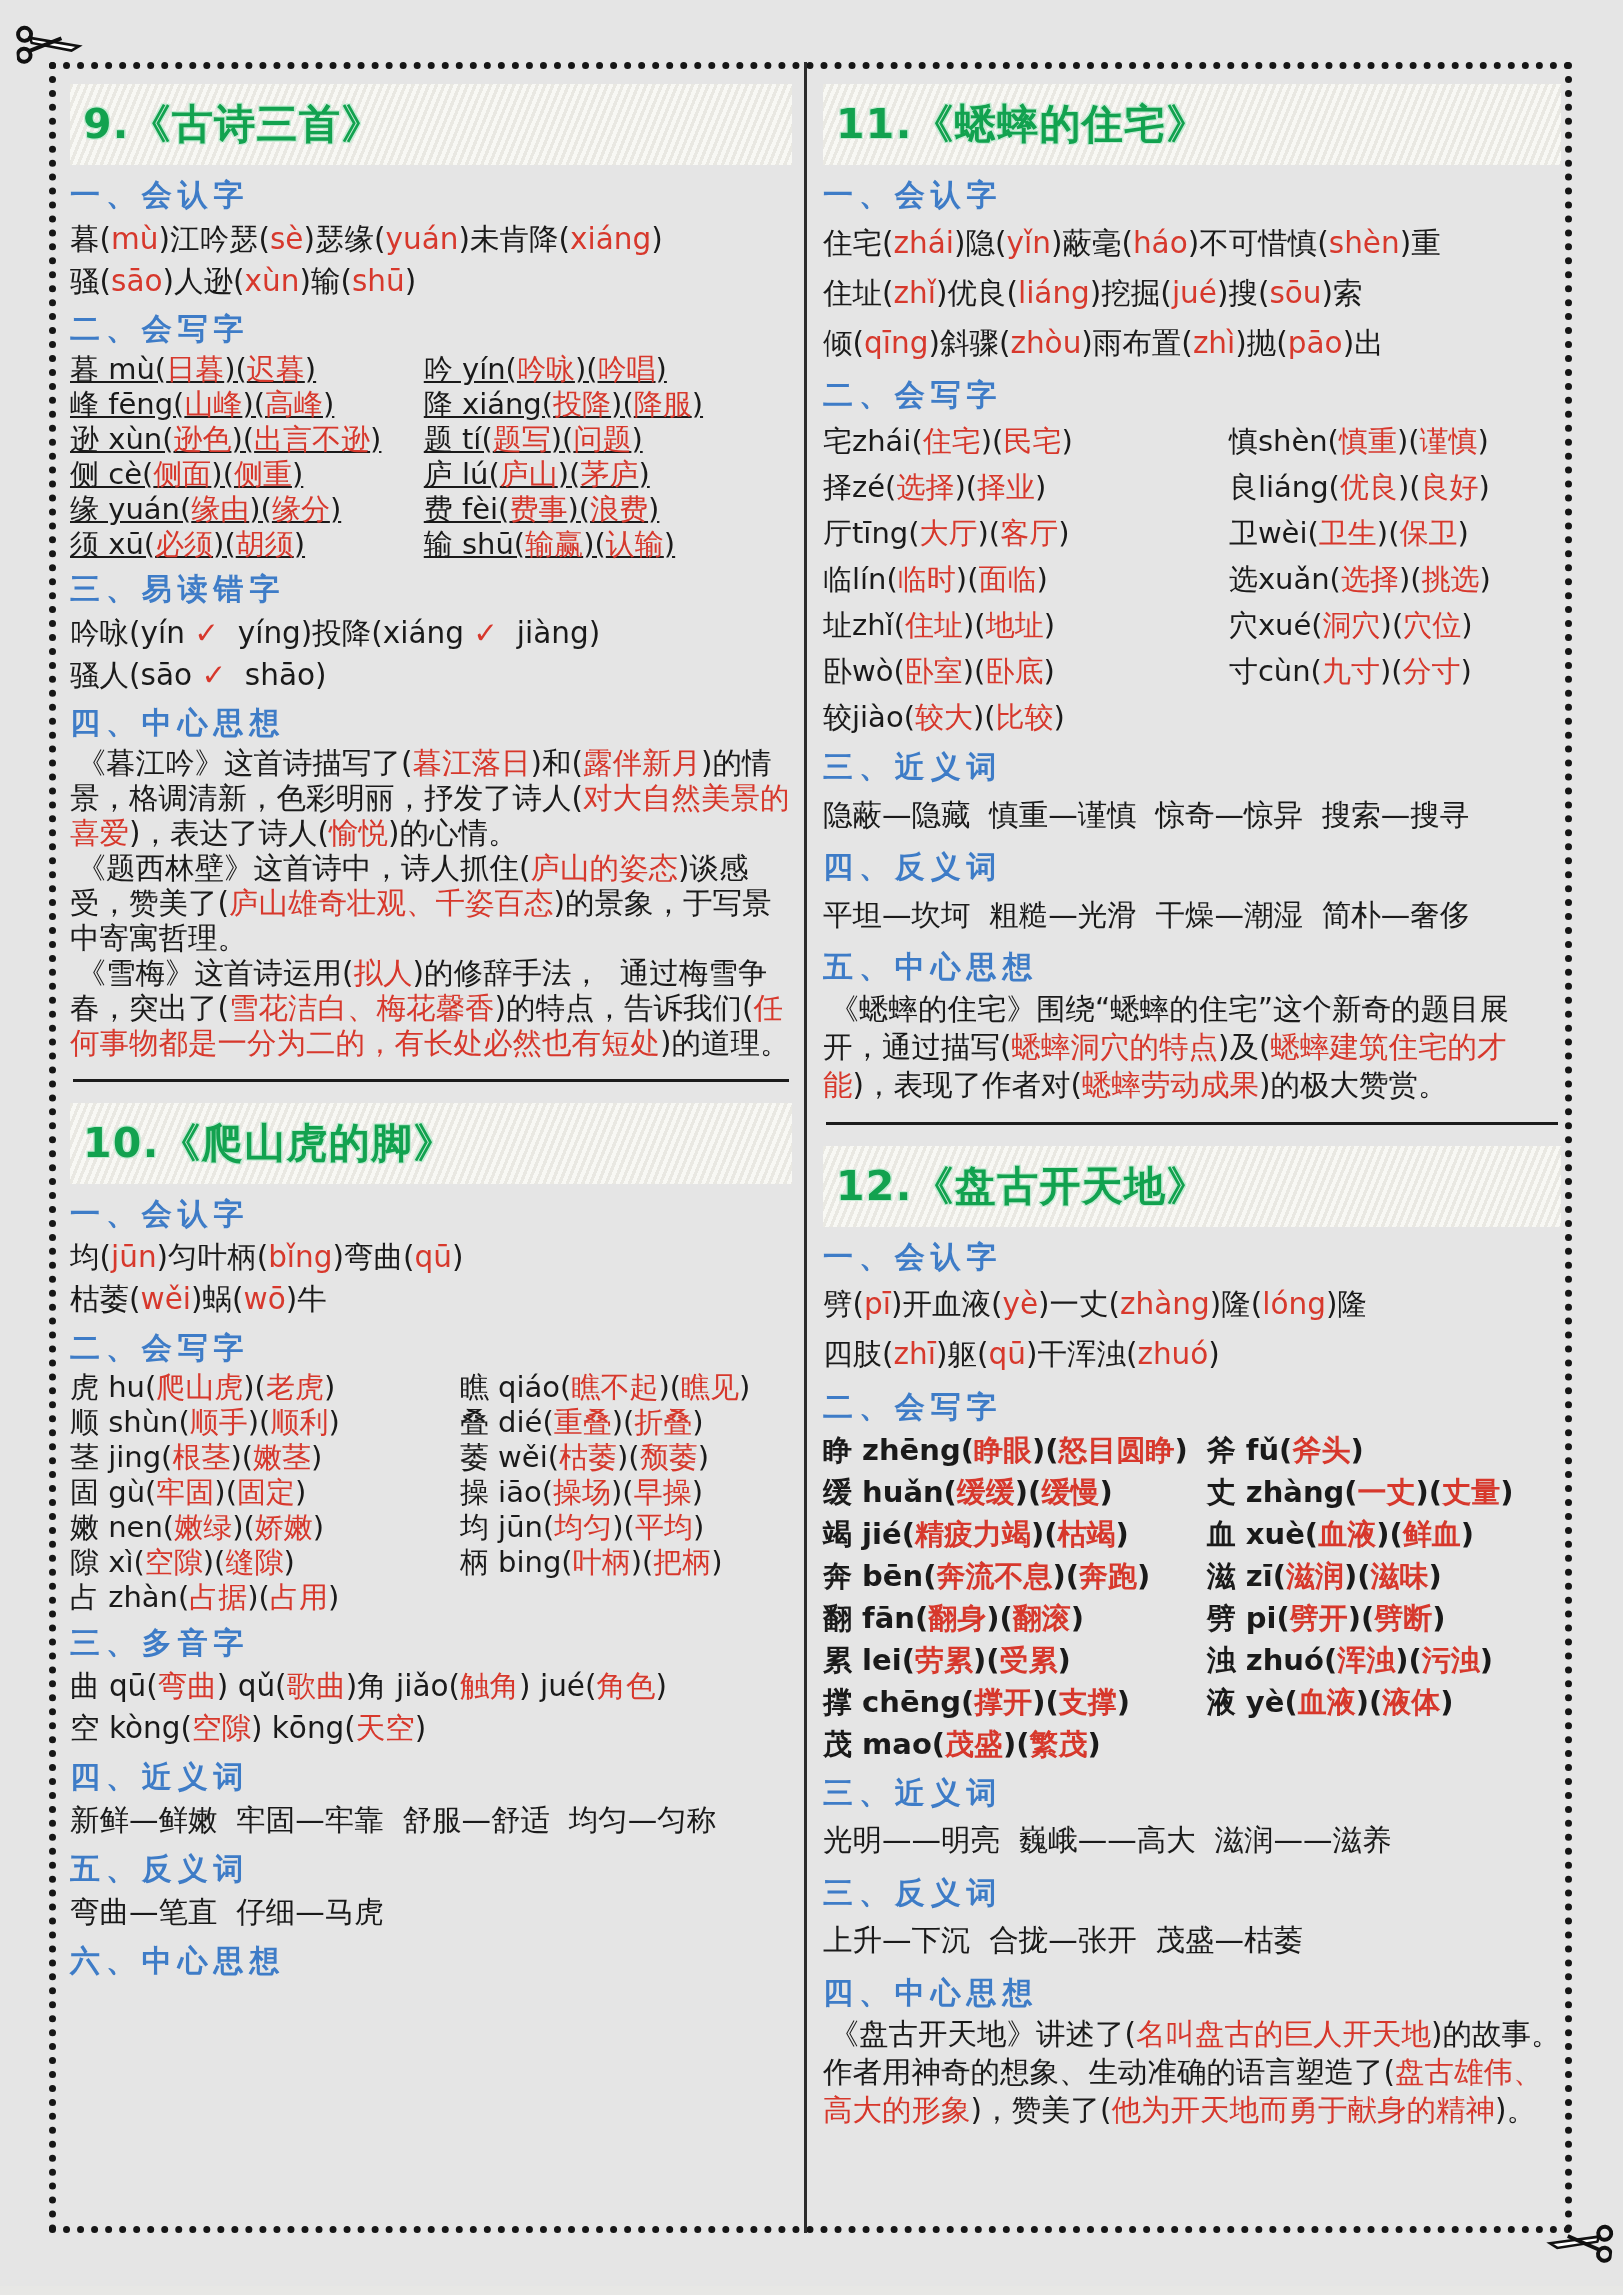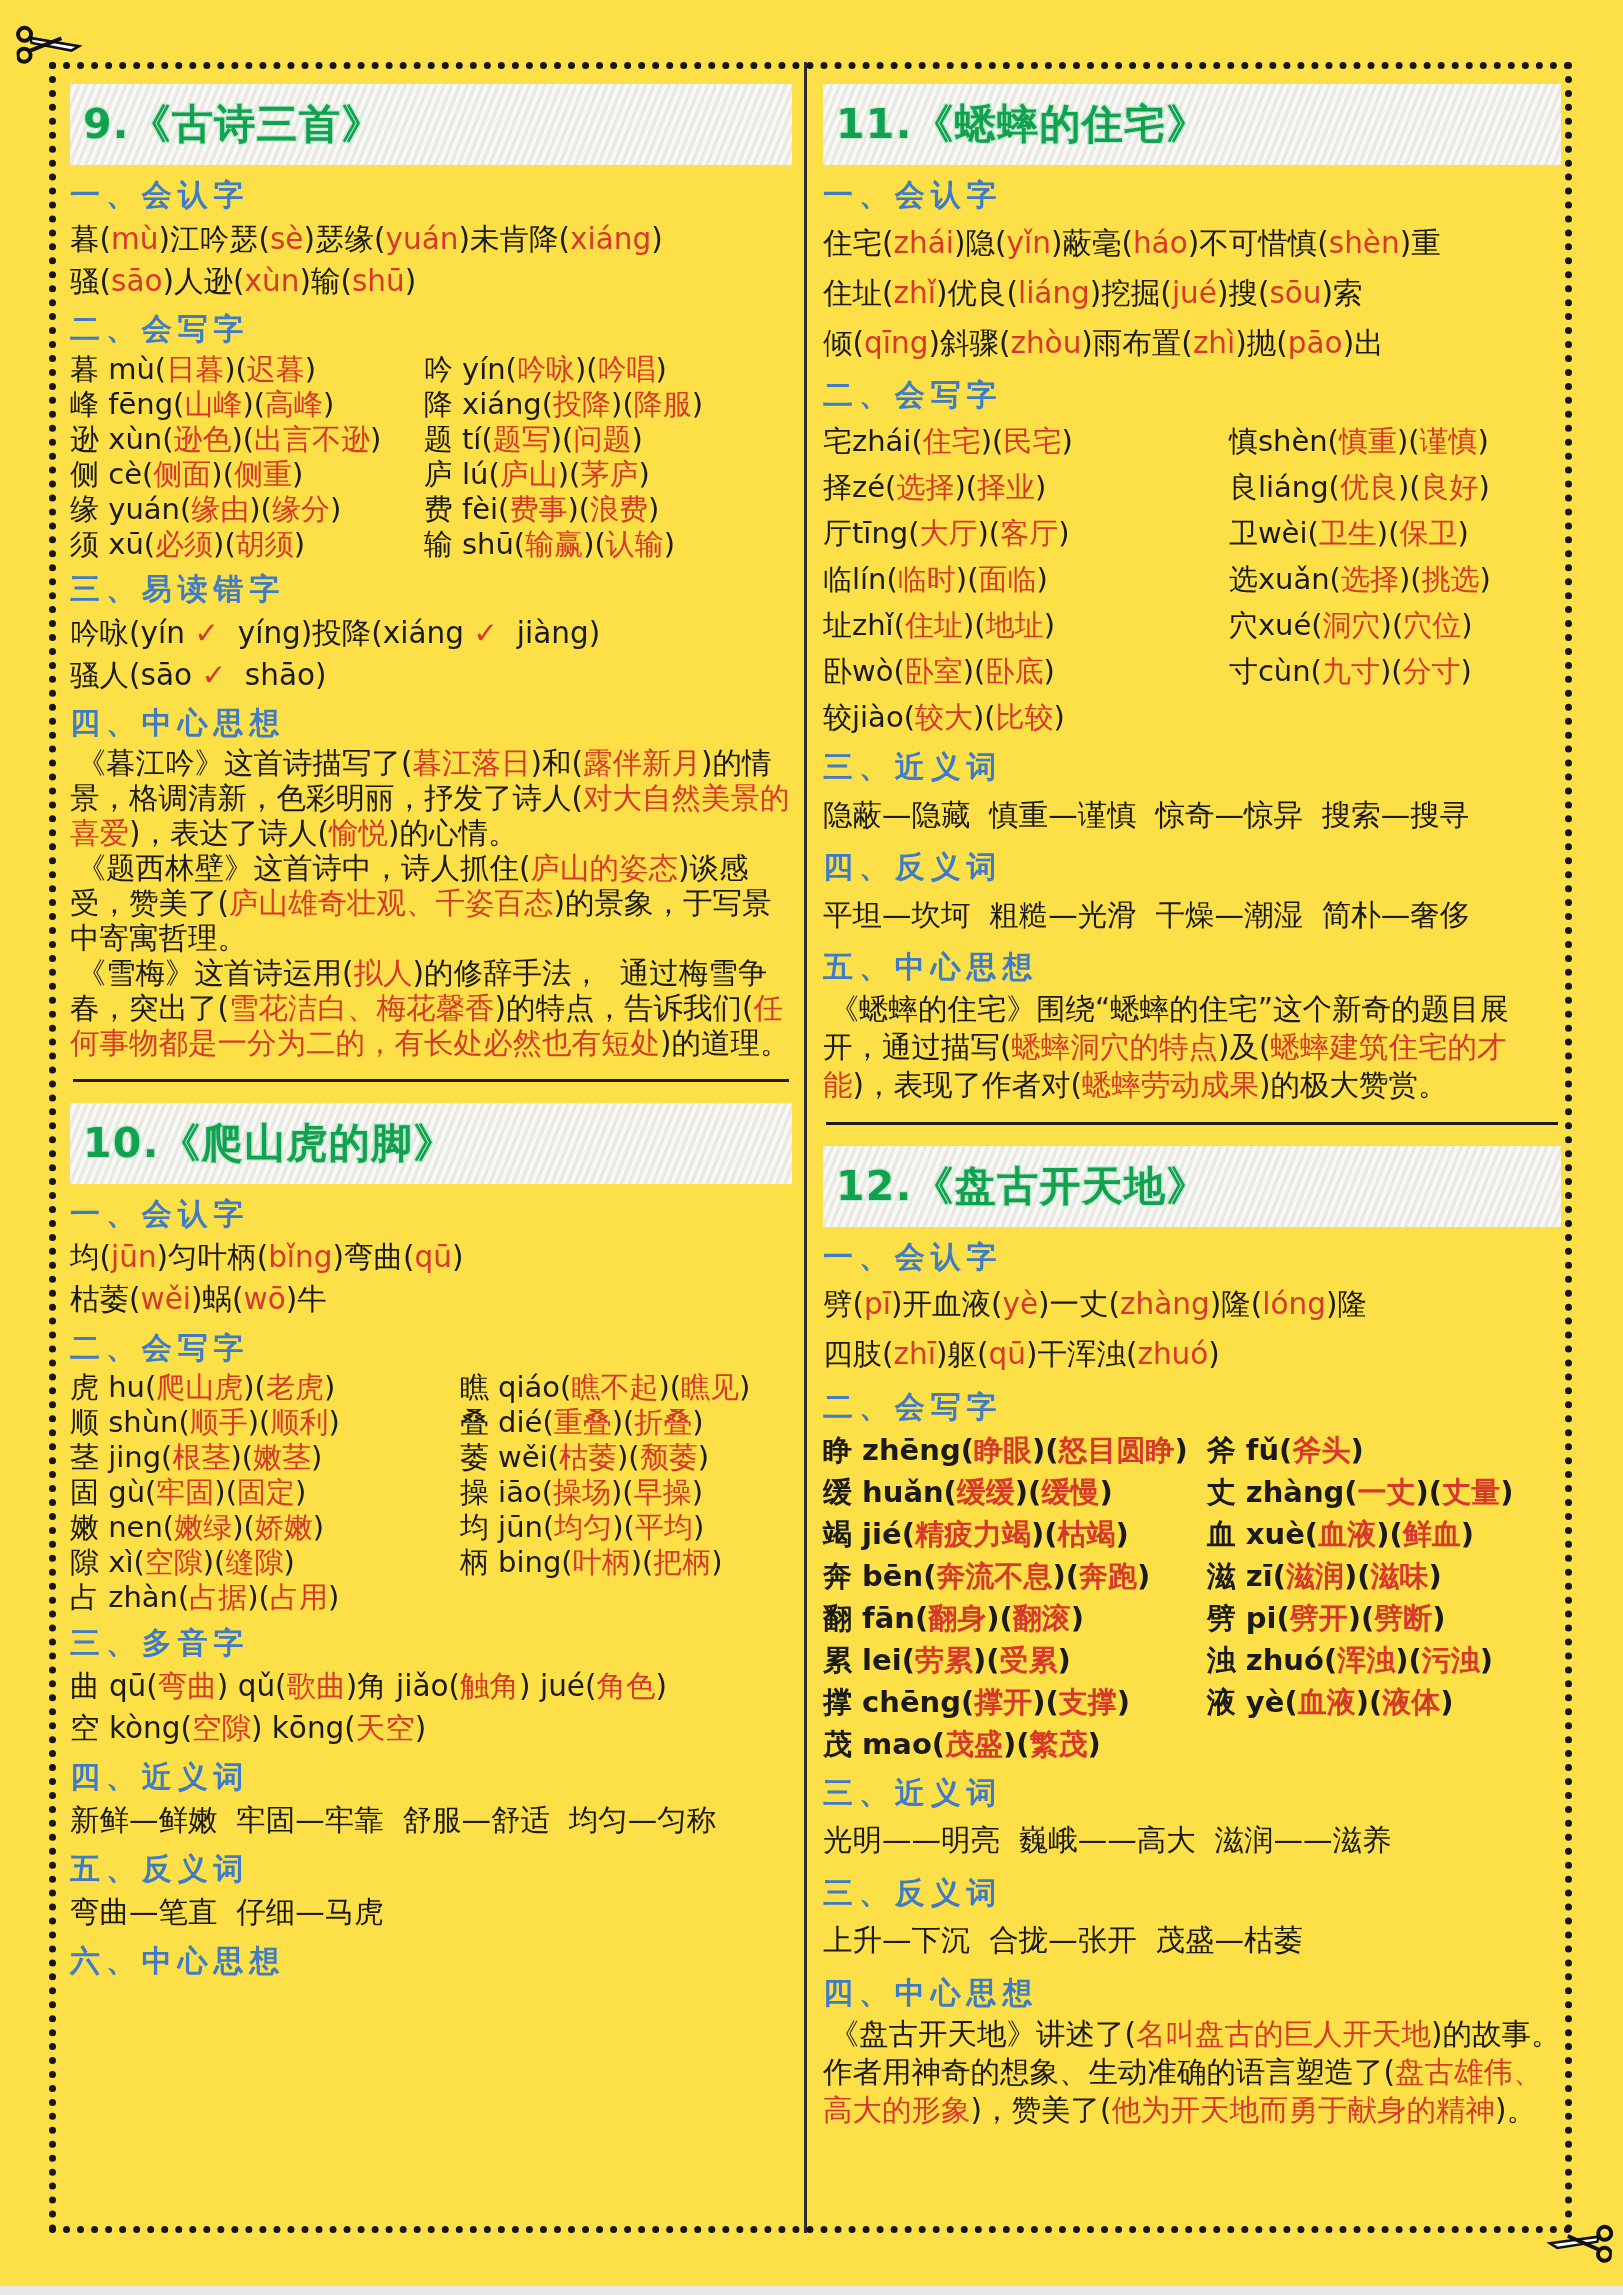--- a/index.html
+++ b/index.html
@@ -1,16 +1,16 @@
 <!DOCTYPE html>
 <html style="font-size:10.5px"><head>
 <meta charset="utf-8">
 <style>
   html,body{margin:0;padding:0;background:#fff;}
-  .page{position:relative;width:1623px;height:2295px;background:#fde047;overflow:hidden;
+  .page{position:relative;width:1623px;height:2295px;background:#e5e5e5;overflow:hidden;
         font-family:"DejaVu Sans",sans-serif;color:#1a1a1a;}
   .cut-border{position:absolute;left:49px;top:62px;width:1523px;height:2171px;
         border:7.2px dotted #161616;box-sizing:border-box;}
   .v-divider{position:absolute;left:804px;top:62px;width:3.3px;height:2171px;background:#2b2b2b;}
   .bottom-strip{position:absolute;left:0;bottom:0;width:1623px;height:9.2px;background:#e7e7e5;}
   .scissors{position:absolute;width:72px;height:43px;}
   .scissors.top{left:15.7px;top:22px;transform:rotate(-4deg);}
   .scissors.bottom{left:1541px;top:2220px;transform:scaleX(-1) rotate(-6deg);}
   .col{position:absolute;top:84px;}
   #col-left{left:70px;width:722px;}
@@ -24,21 +24,21 @@
         letter-spacing:5.9px;}
   .line-row{display:flex;flex-wrap:wrap;font-size:29.5px;line-height:42px;}
   .line-row .item{white-space:pre-wrap;}
   .words-grid{display:grid;font-size:29px;}
   .words-grid .cell{white-space:pre-wrap;}
   .para{font-size:29.5px;line-height:35px;text-indent:6.5px;white-space:pre-wrap;}
   .red{color:#d7382c;}
   .ink{color:#1a1a1a;}
   .sec-divider{border:none;border-top:3.9px solid #1c1c1c;margin:18.3px 2.6px 21px;}
   
-  section[data-sec="9"]  .words-grid{grid-template-columns:49% 51%;} section[data-sec="9"]  .cell{line-height:35px;}
+  section[data-sec="9"]  .words-grid{grid-template-columns:49% 51%;text-decoration:underline;} section[data-sec="9"]  .cell{line-height:35px;}
   section[data-sec="10"] .words-grid{grid-template-columns:54% 46%;} section[data-sec="10"] .cell{line-height:35px;}
   section[data-sec="11"] .words-grid{grid-template-columns:55% 45%;} section[data-sec="11"] .cell{line-height:46px;}
   section[data-sec="12"] .words-grid{grid-template-columns:52% 48%;} section[data-sec="12"] .cell{line-height:42px;font-weight:bold;}
   section[data-sec="11"] .line-row,section[data-sec="12"] .line-row{line-height:50px;}
   section[data-sec="11"] .para,section[data-sec="12"] .para{line-height:38px;}
 </style>
 </head>
 <body>
 
 <div class="page">

